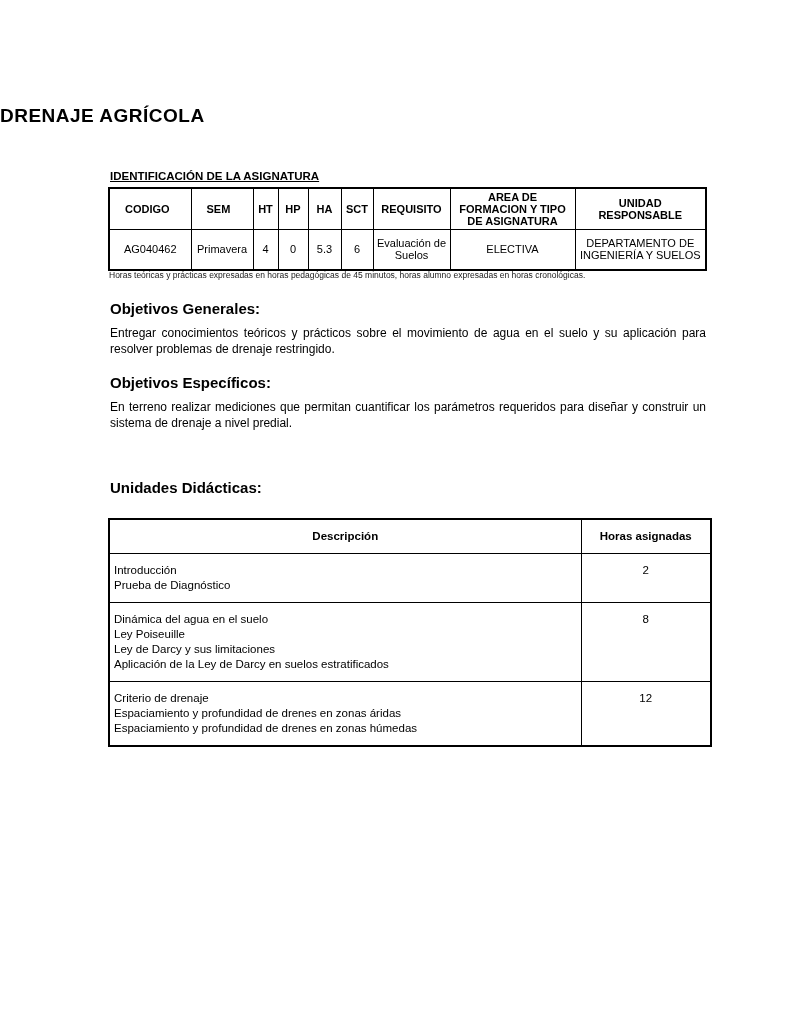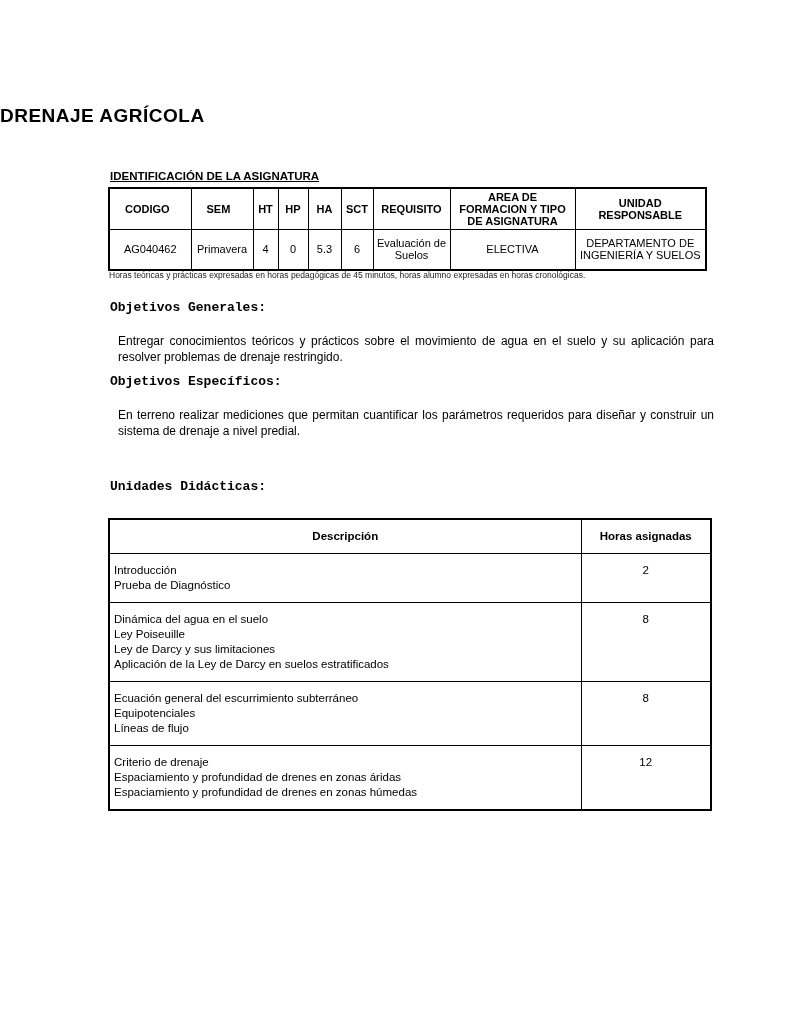--- a/index.html
+++ b/index.html
@@ -53,32 +53,31 @@
   .footnote {
     position: absolute;
     top: 270px; left: 109px;
     font-size: 8.5px;
     color: #1a1a1a;
     white-space: nowrap;
   }
   .sec-heading {
     position: absolute;
     left: 110px;
-    font-size: 13px;
-    font-weight: bold;
-    font-family: Liberation Mono, monospace;
+    font-size: 15px;
+    font-weight: bold;
   }
   .og-h { top: 300px; }
   .oe-h { top: 374px; }
   .ud-h { top: 479px; }
   .para {
     position: absolute;
     left: 110px;
     width: 596px;
-    margin: 8px;
+    margin: 0;
     font-size: 12px;
     line-height: 15.5px;
     text-align: justify;
   }
   .og-p { top: 326px; }
   .oe-p { top: 400px; }
   .ud-table {
     position: absolute;
     top: 518px; left: 108px;
     width: 602px;
@@ -185,28 +184,20 @@
         <td class="desc">
           <div>Dinámica del agua en el suelo</div>
           <div>Ley Poiseuille</div>
           <div>Ley de Darcy y sus limitaciones</div>
           <div>Aplicación de la Ley de Darcy en suelos estratificados</div>
         </td>
         <td class="hours">8</td>
       </tr>
       <tr>
         <td class="desc">
-          <div>Ecuación general del escurrimiento subterráneo</div>
-          <div>Equipotenciales</div>
-          <div>Líneas de flujo</div>
-        </td>
-        <td class="hours">8</td>
-      </tr>
-      <tr>
-        <td class="desc">
           <div>Criterio de drenaje</div>
           <div>Espaciamiento y profundidad de drenes en zonas áridas</div>
           <div>Espaciamiento y profundidad de drenes en zonas húmedas</div>
         </td>
         <td class="hours">12</td>
       </tr>
     </tbody>
   </table>
 
 </div>

